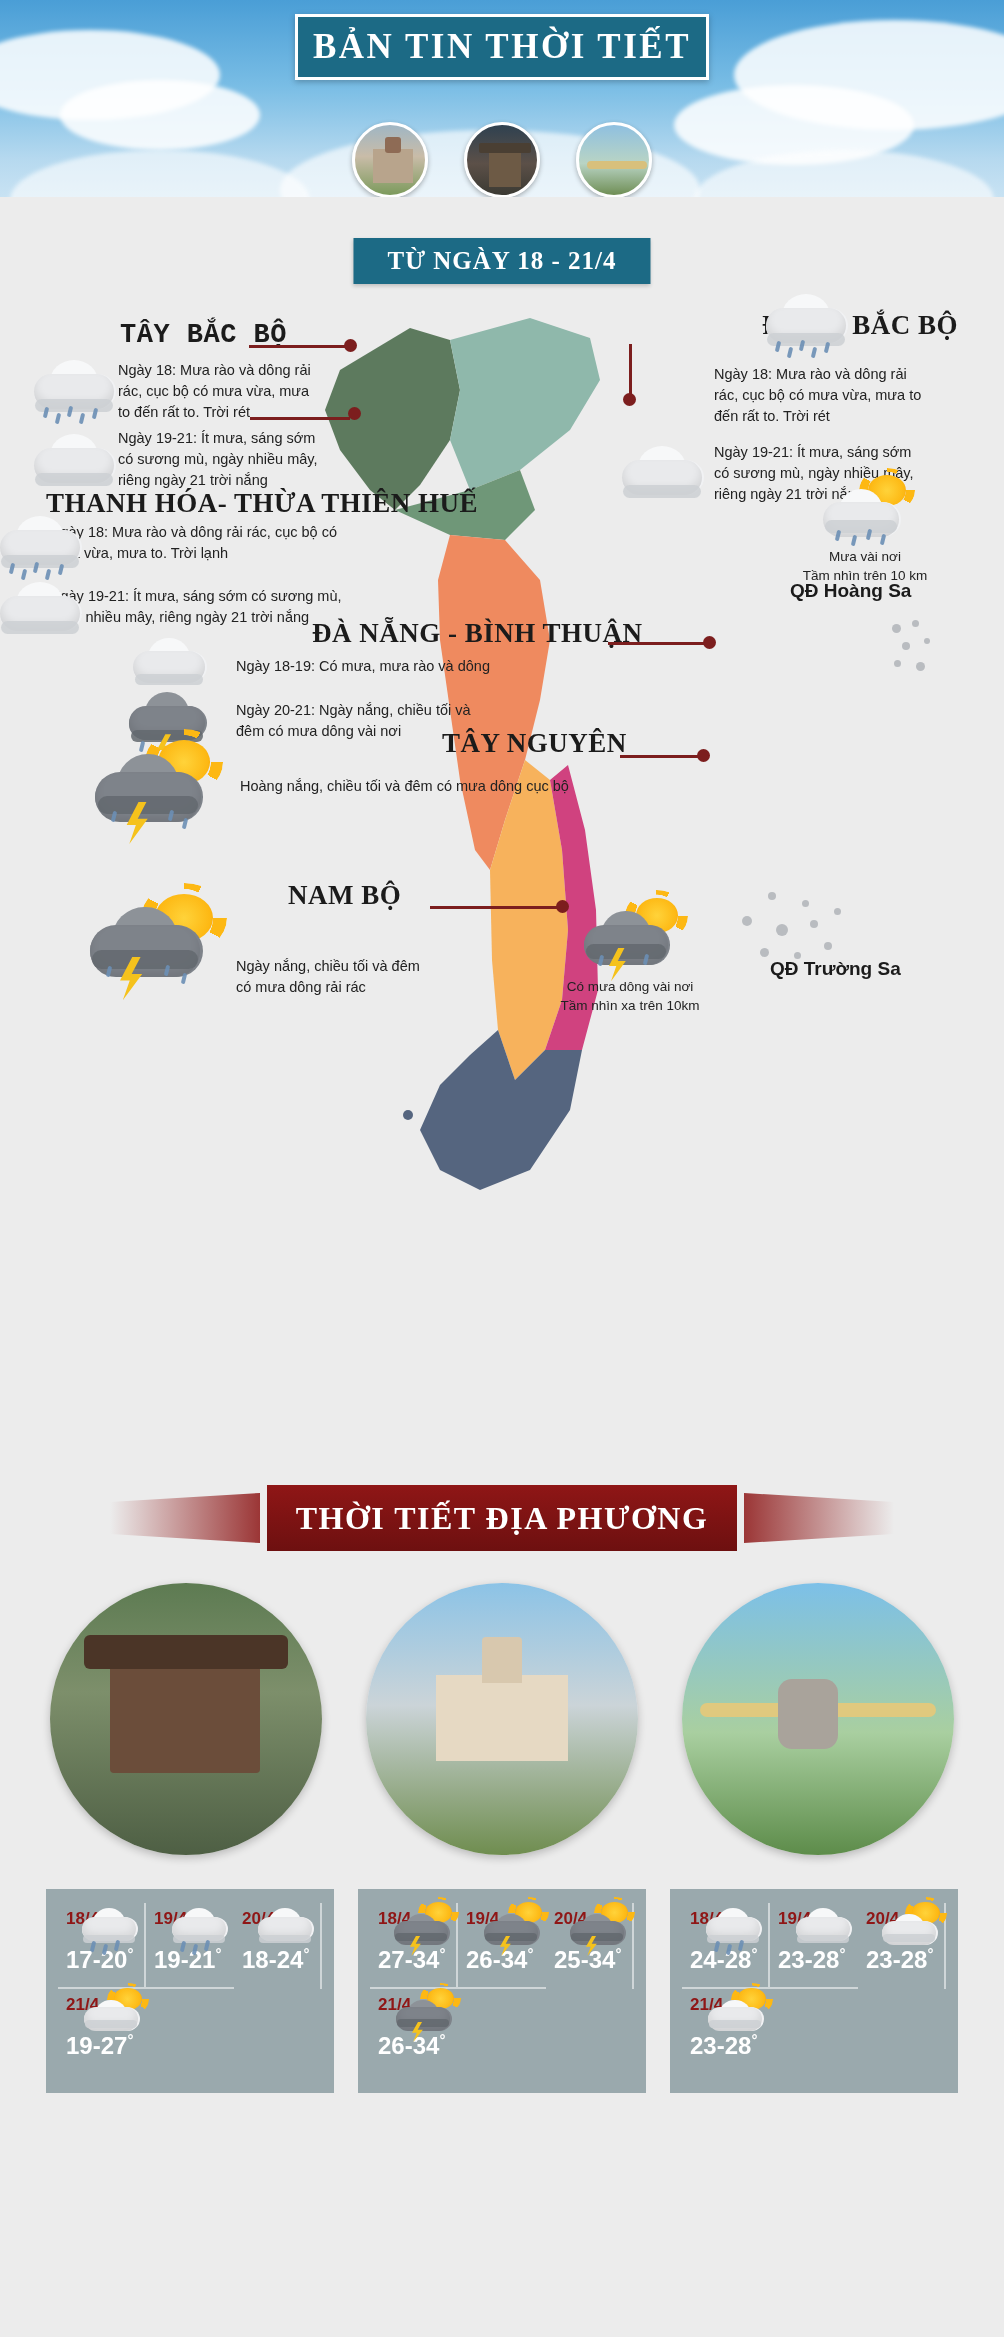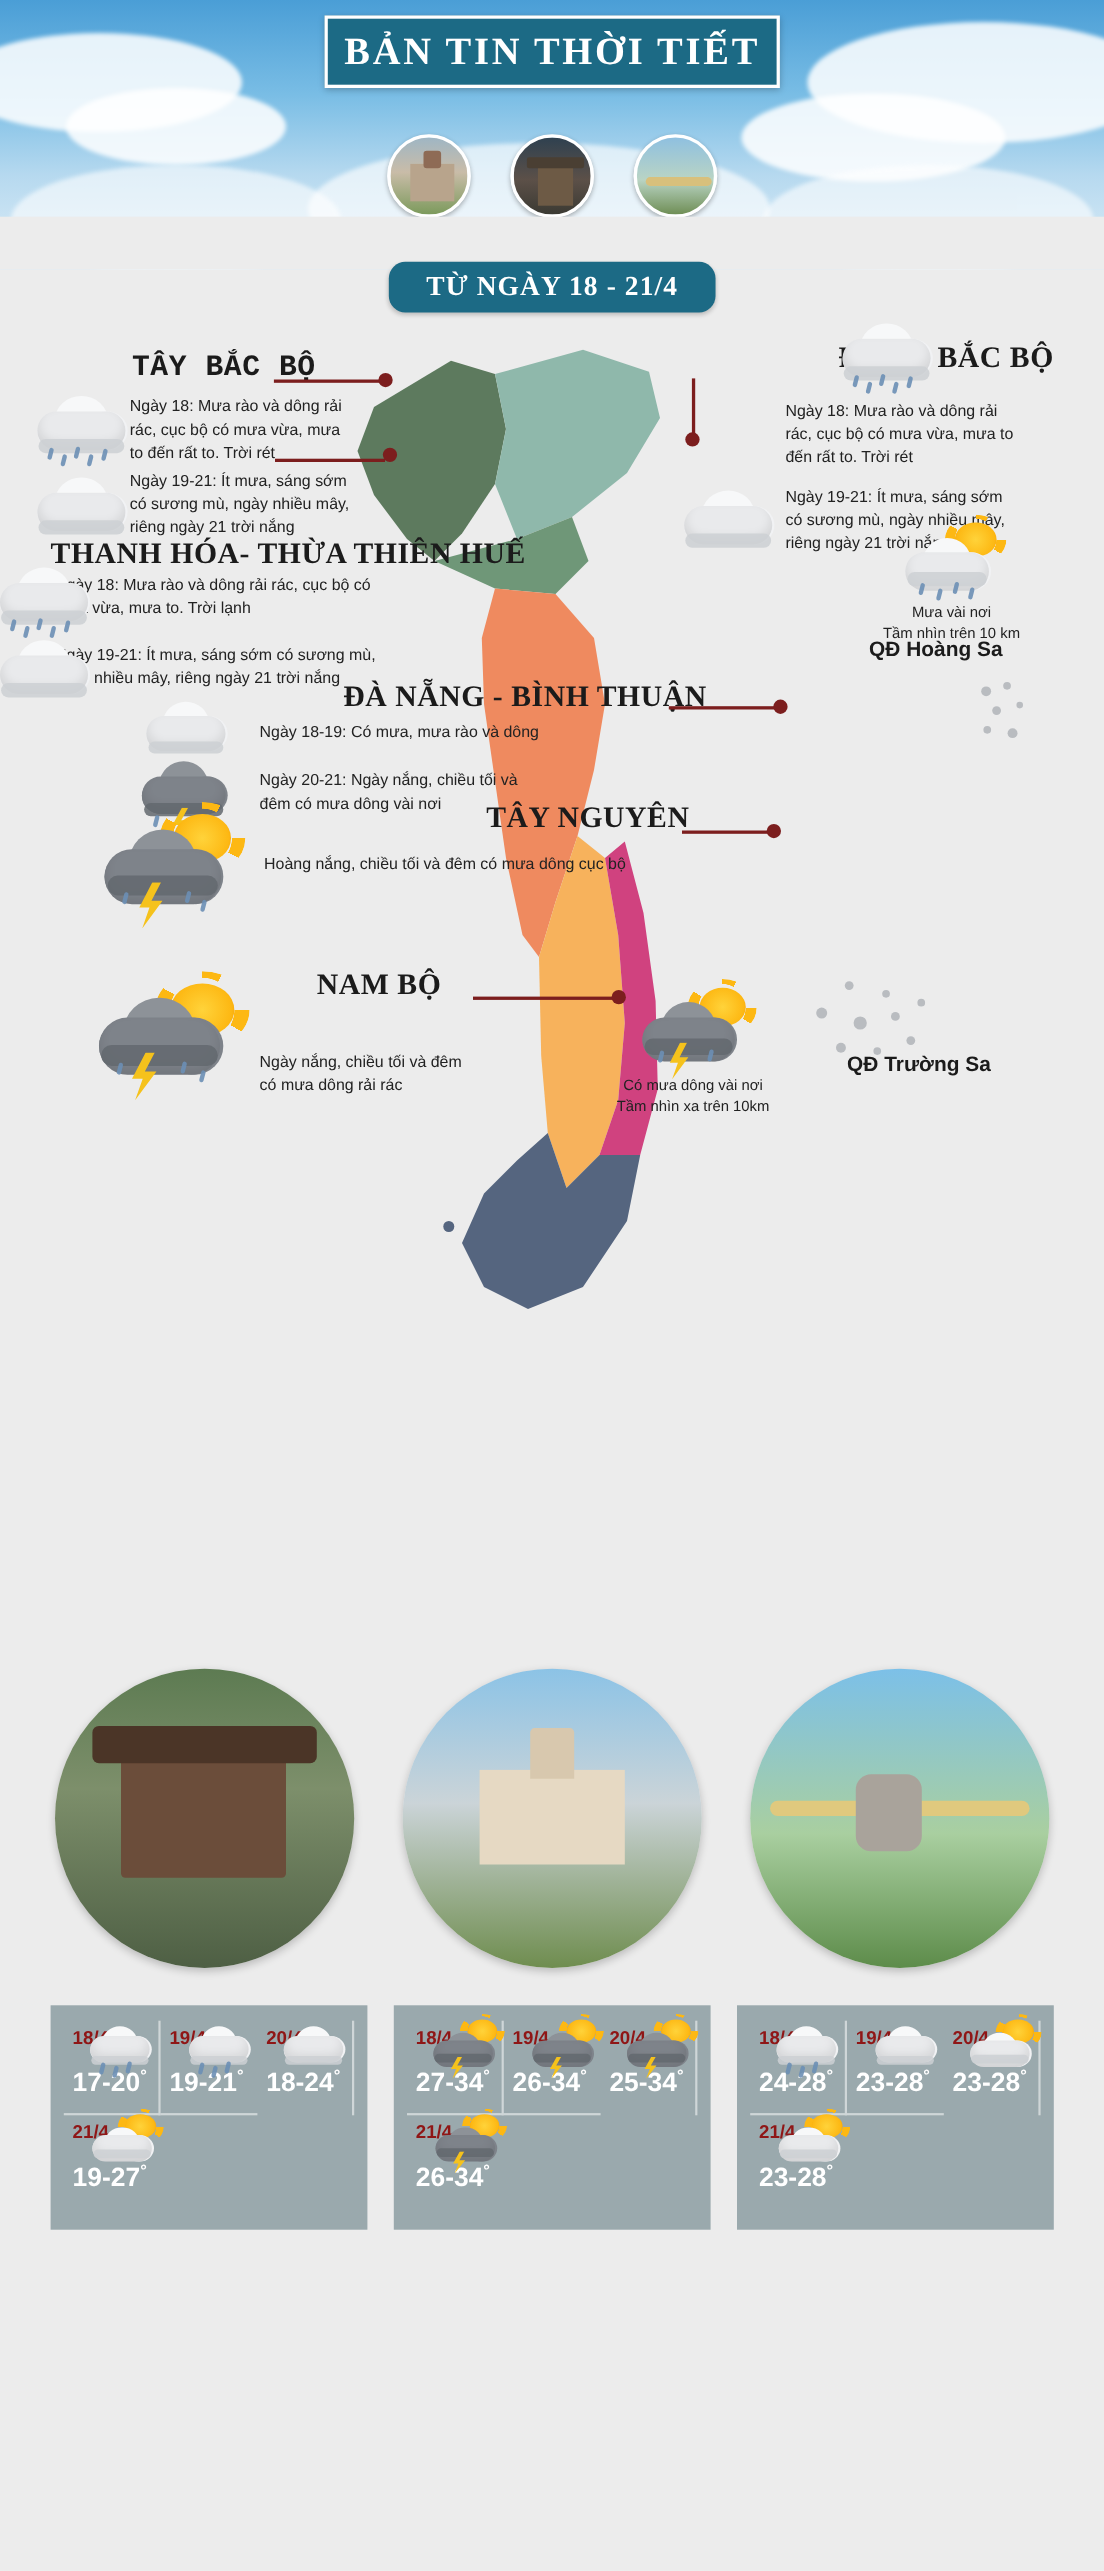--- a/index.html
+++ b/index.html
@@ -82,21 +82,20 @@
     position: absolute;
     top: 238px; left: 50%; transform: translateX(-50%);
     background: #1c6a85;
     color: #fff;
     padding: 9px 34px;
     font-family: "Liberation Serif", serif;
     font-weight: bold;
     font-size: 25px;
     letter-spacing: 1px;
     box-shadow: 0 2px 4px rgba(0,0,0,.2);
-    border-radius: 15px;
   }
 
   
   .map-section { position: absolute; top: 290px; left: 0; width: 1004px; height: 1180px; }
 
   .vn-map { position: absolute; left: 300px; top: 20px; width: 480px; height: 1050px; }
 
   .region-label {
     position: absolute;
     font-family: "Liberation Serif", serif;
@@ -498,20 +497,25 @@
       <i style="left:36px;top:34px;width:12px;height:12px;"></i>
       <i style="left:70px;top:30px;width:8px;height:8px;"></i>
       <i style="left:94px;top:18px;width:7px;height:7px;"></i>
       <i style="left:20px;top:58px;width:9px;height:9px;"></i>
       <i style="left:54px;top:62px;width:7px;height:7px;"></i>
       <i style="left:84px;top:52px;width:8px;height:8px;"></i>
     </div>
   </div>
 
   <div class="local-section">
+    <div class="banner-wrap">
+      <div class="local-banner">
+        <span>THỜI TIẾT ĐỊA PHƯƠNG</span>
+      </div>
+    </div>
 
     <div class="city-photos">
       <div class="city-photo ph-hanoi"></div>
       <div class="city-photo ph-hcm"></div>
       <div class="city-photo ph-dn"></div>
     </div>
 
     <div class="city-cards">
 
       <div class="city-card">

